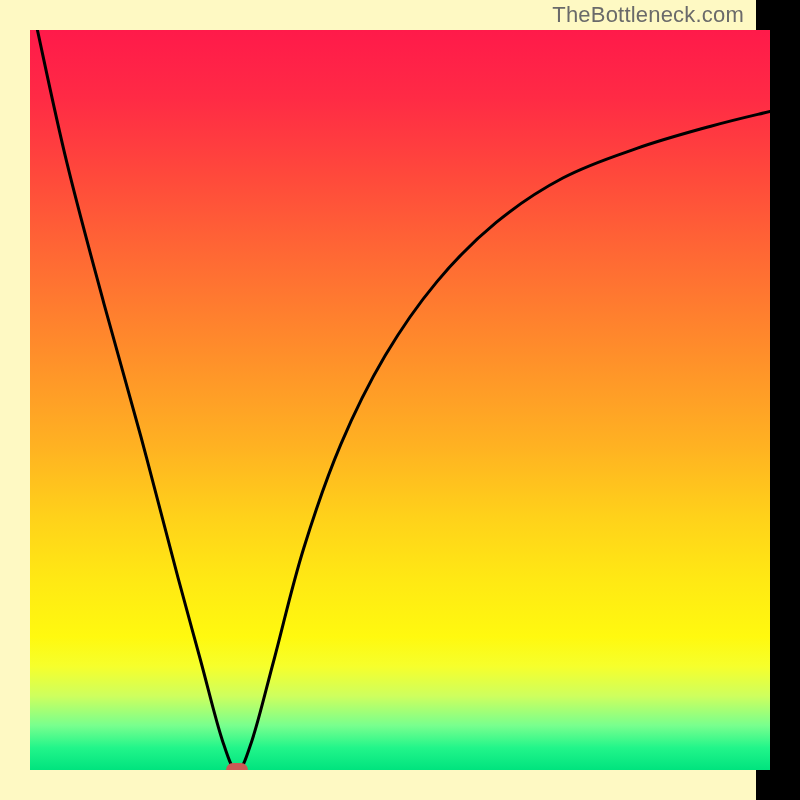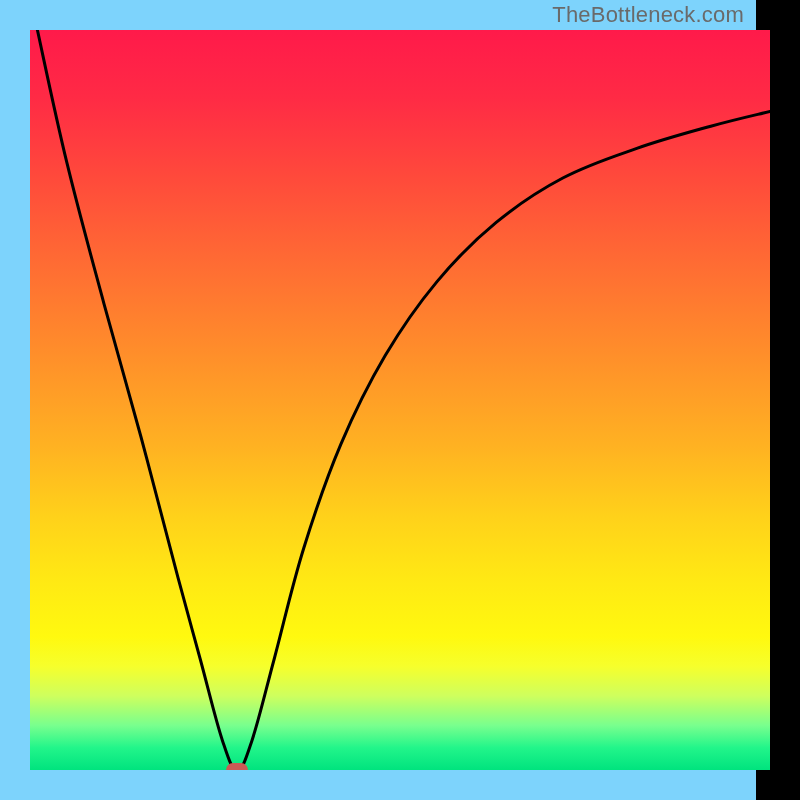--- a/index.html
+++ b/index.html
@@ -8,21 +8,21 @@
     width: 800px;
     height: 800px;
     background: #000;
     font-family: Arial, Helvetica, sans-serif;
     overflow: hidden;
   }
   .frame {
     position: relative;
     width: 756px;
     height: 800px;
-    background: #7dd3fc;
+    background: #fef9c3;
   }
   .watermark {
     position: absolute;
     top: 2px;
     right: 12px;
     color: #6a6a6a;
     font-size: 22px;
     font-weight: 500;
     letter-spacing: 0.2px;
     z-index: 50;

